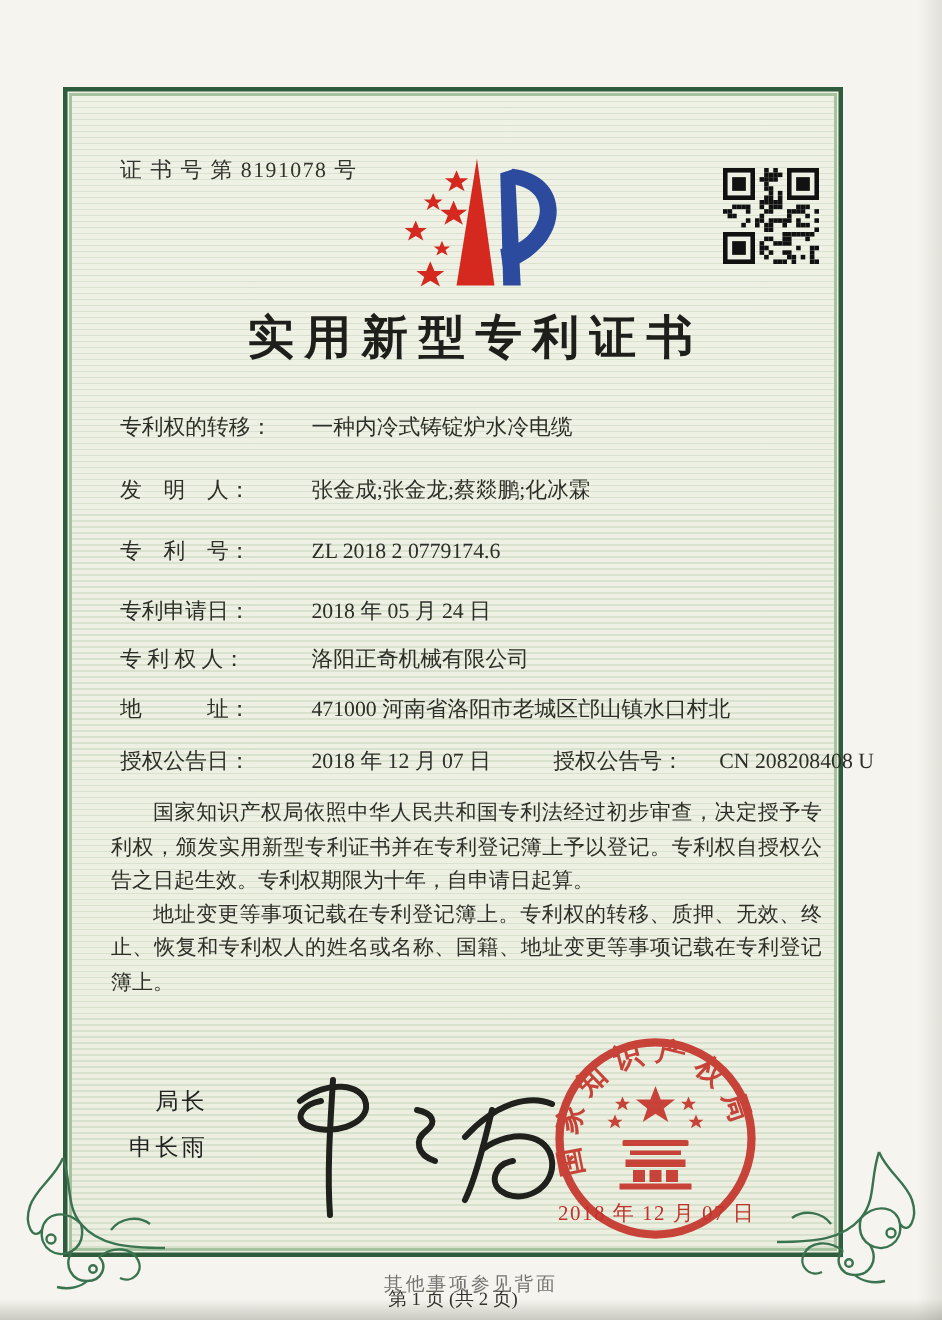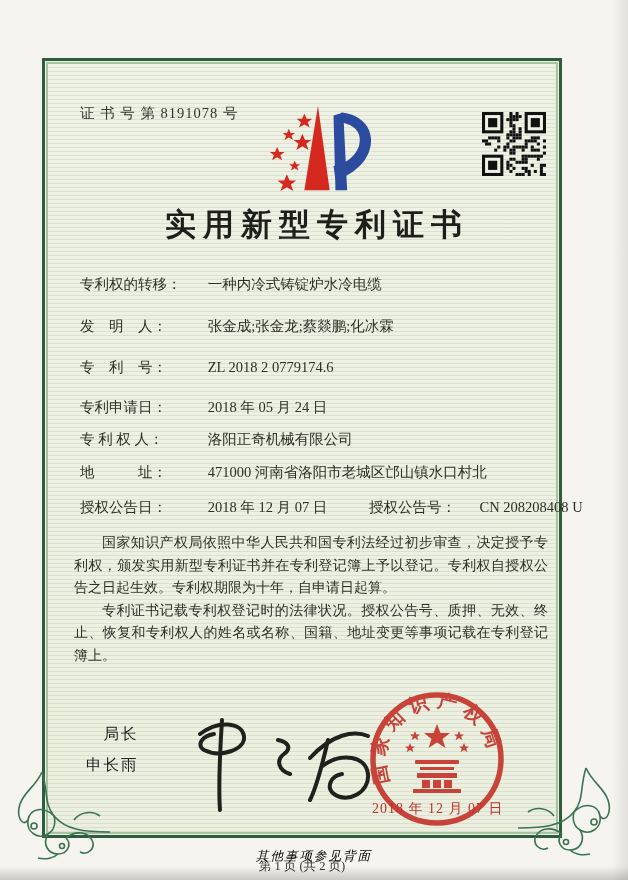--- a/index.html
+++ b/index.html
@@ -36,21 +36,21 @@
     line-height:22.5px;text-align:justify;color:#2f2f29;}
   .legal p{margin:0;text-indent:2em;}
   .director{position:absolute;left:38px;top:660px;font-size:15.5px;
     font-family:"Liberation Sans","DejaVu Sans",sans-serif;color:#222;letter-spacing:2px;}
   .director div{margin-bottom:10px;text-align:right;}
   .signature{position:absolute;left:108px;top:618px;width:230px;height:150px;}
   .seal{position:absolute;left:318px;top:624px;width:142px;height:142px;opacity:.92;}
   .seal-date{position:absolute;left:324px;top:736px;font-size:14px;color:#c1322a;letter-spacing:1px;}
   .page-no{position:absolute;left:0;top:762px;width:100%;text-align:center;font-size:12.5px;color:#33332d;margin-top:32px;}
   .back-note{position:absolute;left:0;top:848px;width:100%;text-align:center;
-    font-size:12.5px;color:#000000;letter-spacing:2px;font-style:italic;}
+    font-size:12.5px;color:#737373;letter-spacing:2px;}
   .orn{position:absolute;width:100px;height:92px;}
   .orn-l{left:14px;top:770px;}
   .orn-r{left:514px;top:766px;transform:scaleX(-1);}
 </style>
 </head>
 <body>
 
 <div class="page-shade-right"></div>
 
 <div class="frame">
@@ -223,21 +223,21 @@
     </div>
     <div class="frow" style="top:434px">
       <span class="lab">授权公告日：</span>
       <span class="val">2018 年 12 月 07 日</span>
       <span class="lab2">授权公告号：</span>
       <span class="val">CN 208208408 U</span>
     </div>
 
     <div class="legal">
       <p>国家知识产权局依照中华人民共和国专利法经过初步审查，决定授予专利权，颁发实用新型专利证书并在专利登记簿上予以登记。专利权自授权公告之日起生效。专利权期限为十年，自申请日起算。</p>
-      <p>专利证书记载专利权登记时的法律状况。授权公告号、质押、无效、终止、恢复和专利权人的姓名或名称、国籍、地址变更等事项记载在专利登记簿上。</p>
+      <p>地址变更等事项记载在专利登记簿上。专利权的转移、质押、无效、终止、恢复和专利权人的姓名或名称、国籍、地址变更等事项记载在专利登记簿上。</p>
     </div>
 
     <div class="director">
       <div>局长</div>
       <div>申长雨</div>
     </div>
 
     <svg class="signature" viewBox="0 0 230 150">
       <g fill="none" stroke="#20201c" stroke-width="4" stroke-linecap="round">
         <path d="M66,38 C64,70 62,100 64,128"></path>

